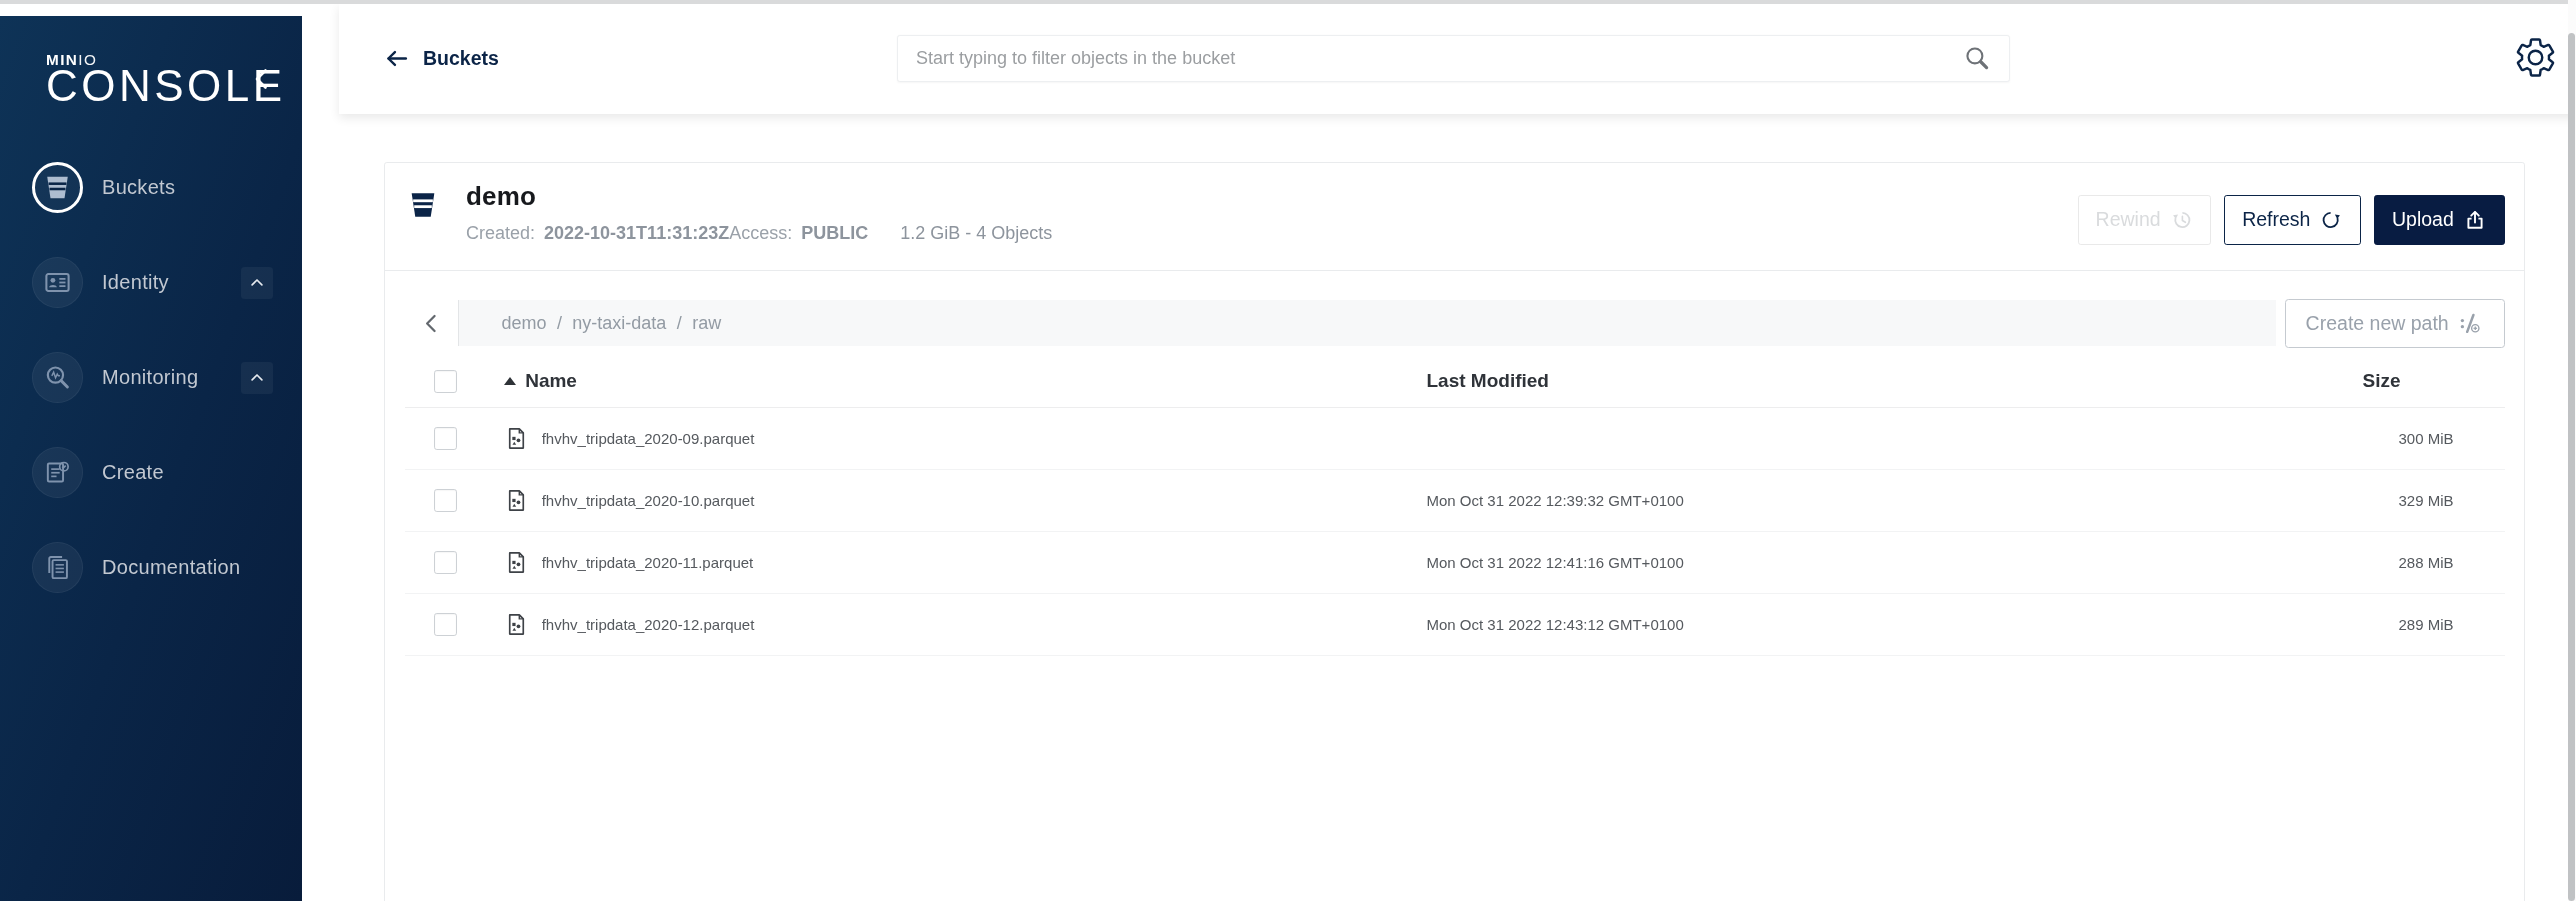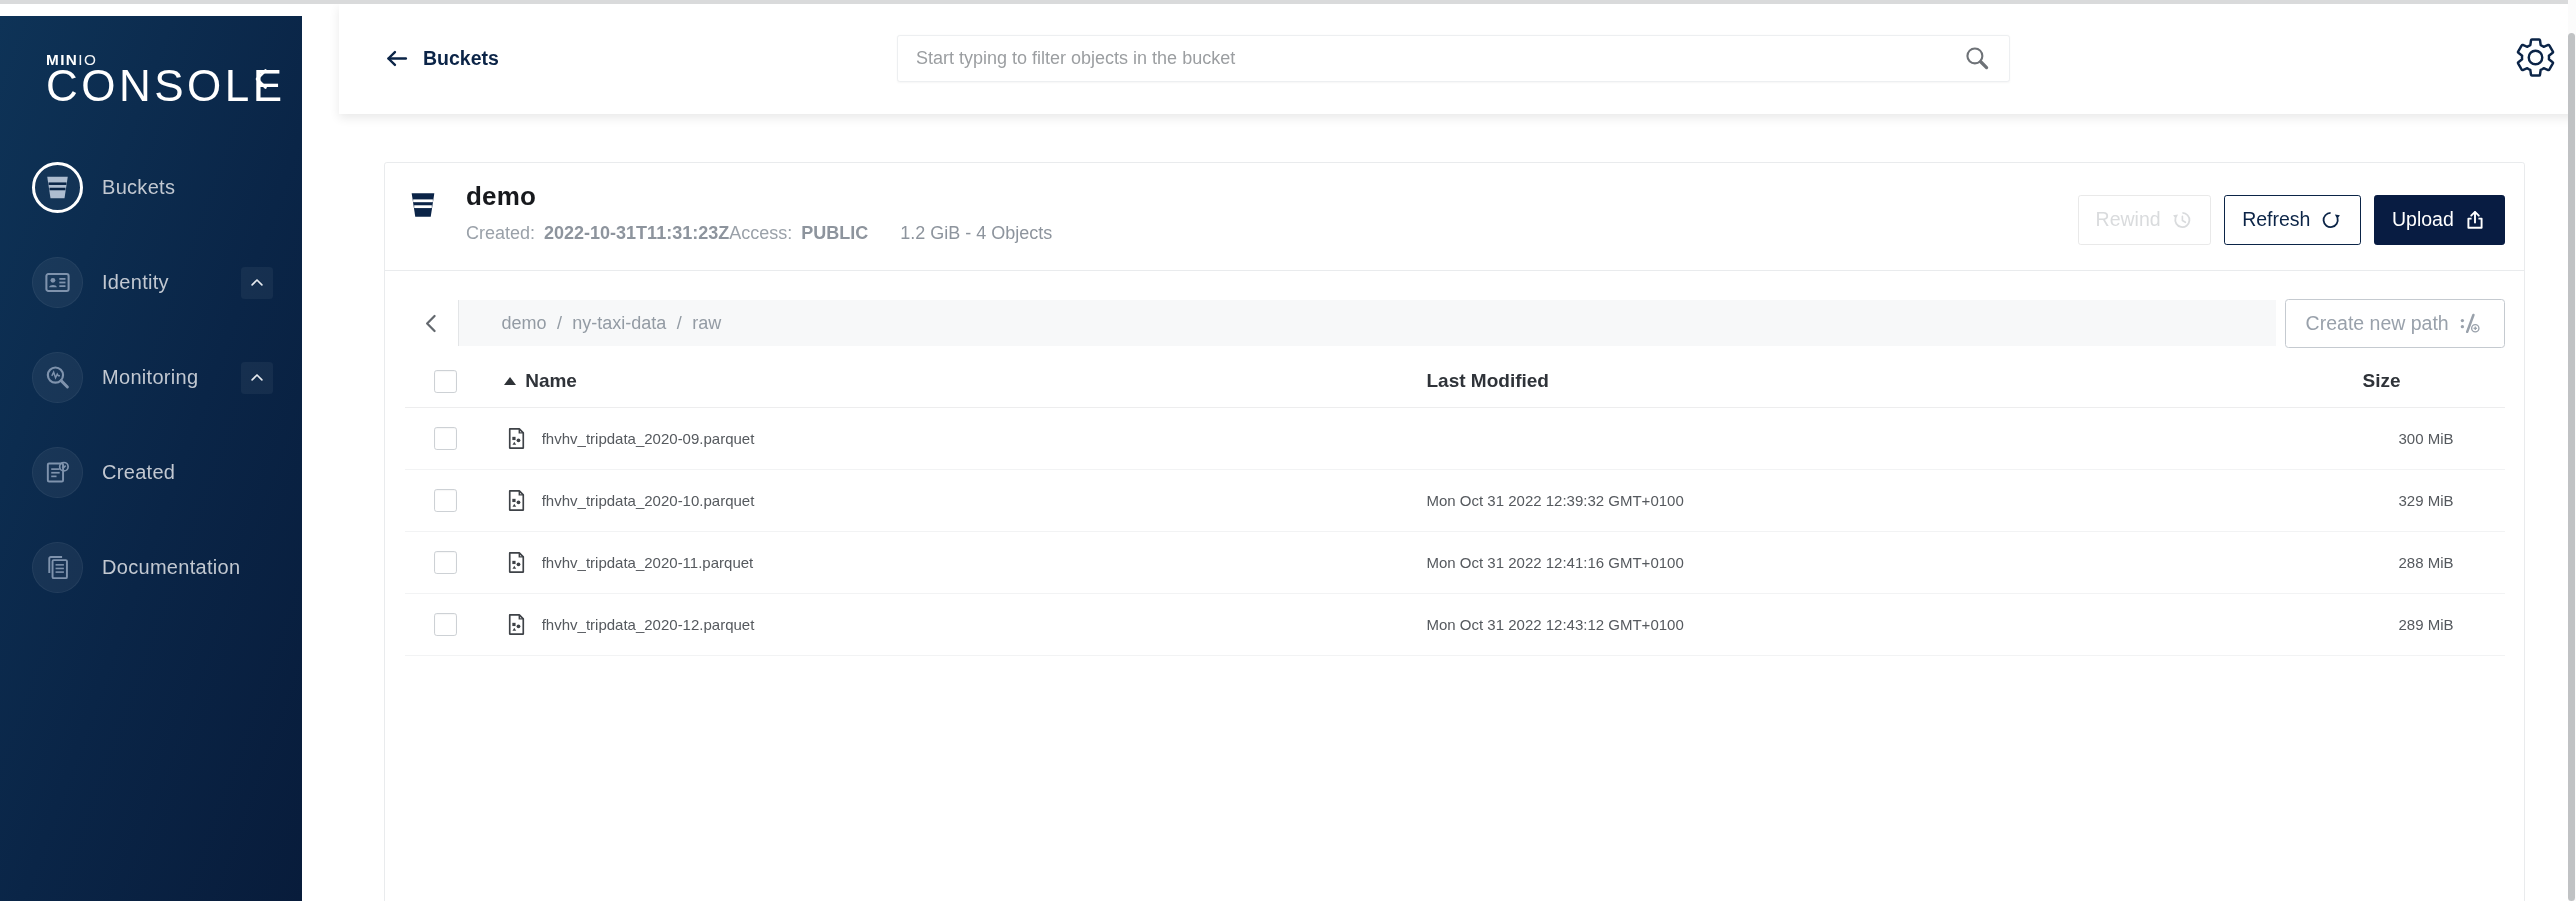--- a/index.html
+++ b/index.html
@@ -234,21 +234,21 @@
               <use href="#sym-chevup"></use>
             </svg>
         </span>
       </div>
       <div class="menu-item">
         <div class="icon-circle">
           <svg viewBox="0 0 42 42" width="29" height="29">
               <use href="#sym-license"></use>
             </svg>
         </div>
-        <span class="menu-label">Created</span>
+        <span class="menu-label">Create</span>
       </div>
       <div class="menu-item">
         <div class="icon-circle">
           <svg viewBox="0 0 42 42" width="29" height="29">
               <use href="#sym-docs"></use>
             </svg>
         </div>
         <span class="menu-label">Documentation</span>
       </div>
     </div>

